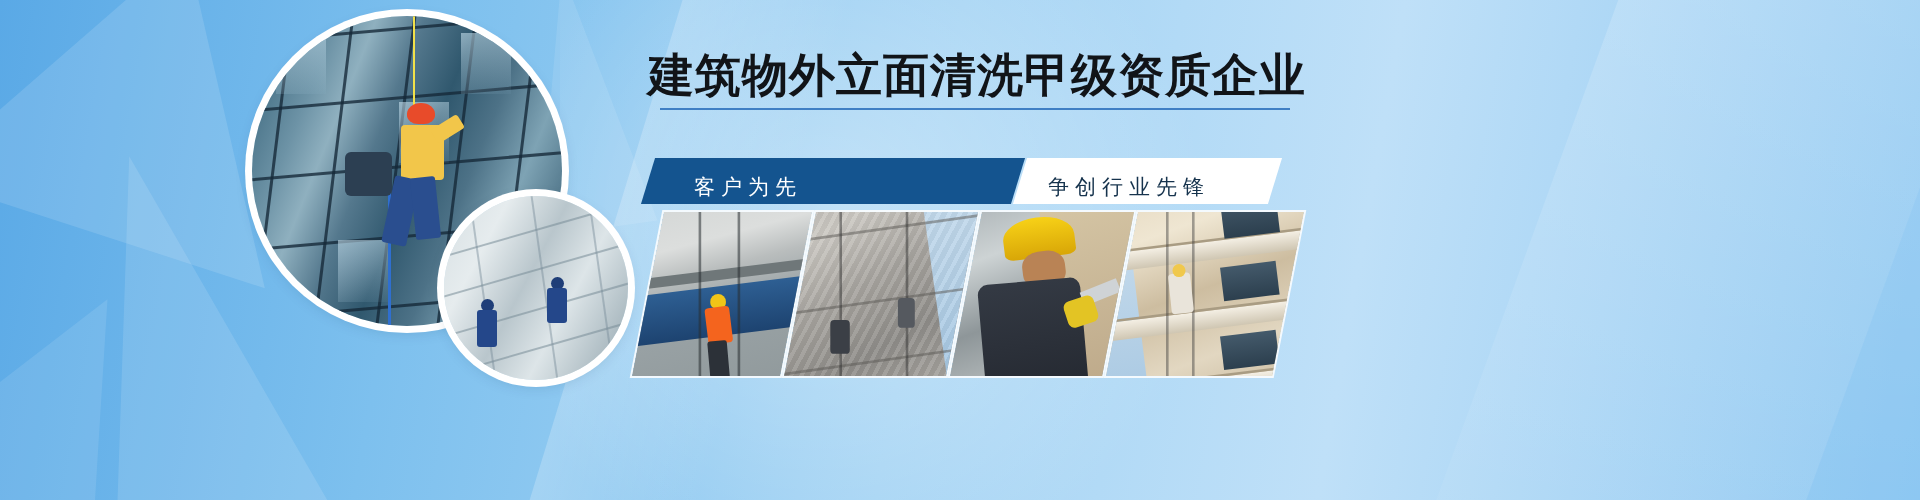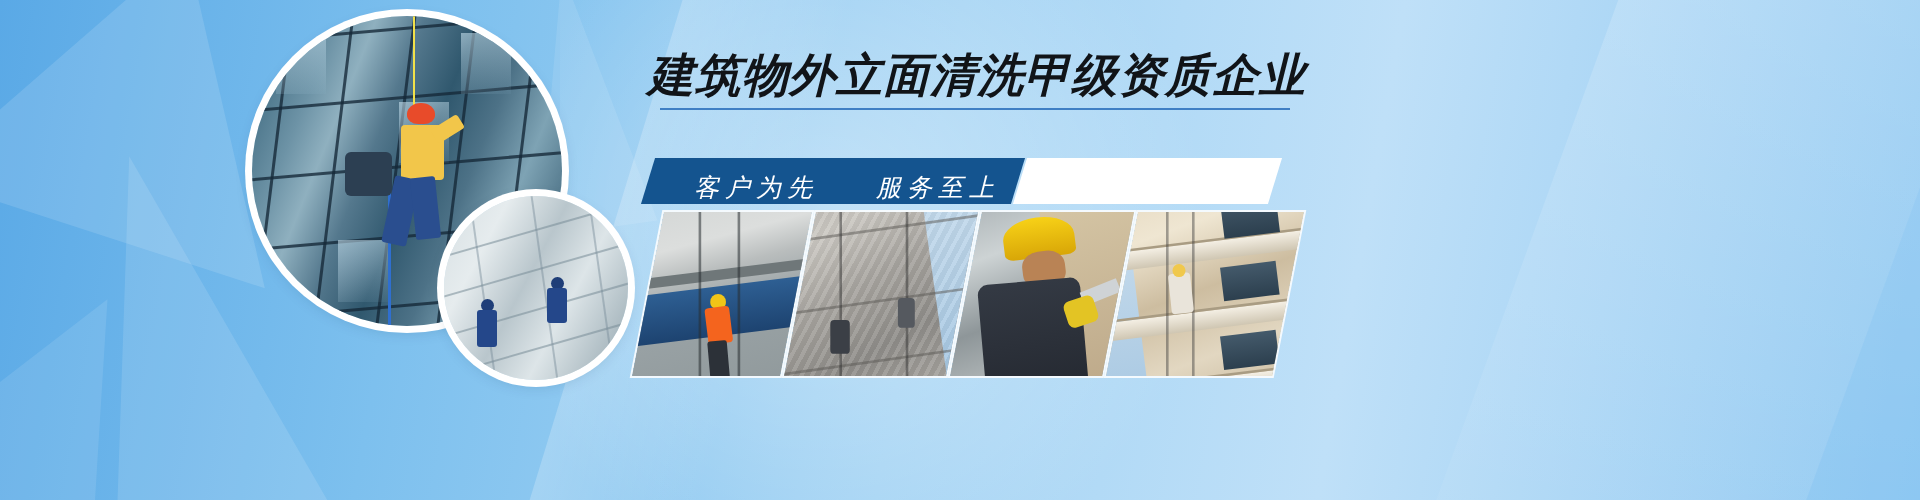--- a/index.html
+++ b/index.html
@@ -117,21 +117,21 @@
     background:linear-gradient(118deg,#cfd9dd 0%,#e6ecee 28%,#b9c6cc 46%,
                                #dde5e8 62%,#aab9c0 82%,#cfd9dd 100%);
   }
   .ln2 { position:absolute; background:rgba(120,140,152,0.55); height:2px; left:-20%; width:150%; }
   .ln2v{ position:absolute; background:rgba(120,140,152,0.45); width:2px; top:-20%; height:150%; }
   .w2 { position:absolute; }
   .w2-h { background:#1f3e78; border-radius:50%; }
   .w2-b { background:#24478a; border-radius:3px; }
 
   
-  .rightcol { position:absolute; left:648px; top:0; width:1272px; height:500px;font-style:italic; }
+  .rightcol { position:absolute; left:648px; top:0; width:1272px; height:500px; }
 
   .title {
     position:absolute; left:0; top:52px; width:645px;
     text-align:center;
     font-size:46px; font-weight:bold; color:#111418;
     letter-spacing:1px; line-height:1;
     white-space:nowrap;
   }
   .title-rule {
     position:absolute; left:12px; top:108px; width:630px; height:2px;
@@ -155,21 +155,21 @@
     transform:skewX(-17deg);
   }
   .slogan-light {
     position:absolute; left:372px; top:0; width:255px; height:46px;
     background:#ffffff;
     transform:skewX(-17deg);
   }
   .slogan-txt {
     position:absolute; top:0; height:58px;
     display:flex; align-items:center;
-    font-size:25px; letter-spacing:6px; white-space:nowrap;
+    font-size:21px; letter-spacing:6px; white-space:nowrap;
   }
   .sl1 { left:46px;  color:#ffffff; }
   .sl2 { left:228px; color:#ffffff; }
   .sl3 { left:400px; color:#16334d; }
 
   
   .strip { position:absolute; left:0; top:212px; width:640px; height:164px; }
   .panel {
     position:absolute; top:0; height:164px;
     overflow:hidden;
@@ -304,21 +304,21 @@
 
     <div class="title">建筑物外立面清洗甲级资质企业</div>
 
     <div class="title-rule"></div>
 
 
     <div class="slogan-wrap">
       <div class="slogan-dark"></div>
       <div class="slogan-light"></div>
       <div class="slogan-txt sl1">客户为先</div>
-      <div class="slogan-txt sl2">服务至上</div>
+      <div class="slogan-txt sl3">争创行业先锋</div>
     </div>
 
     <div class="strip">
 
       <div class="panel p1">
         <div class="inner a1">
           <div class="ledge"></div>
           <div class="win"></div>
           <div class="rp" style="left:38%"></div>
           <div class="rp" style="left:58%"></div>

